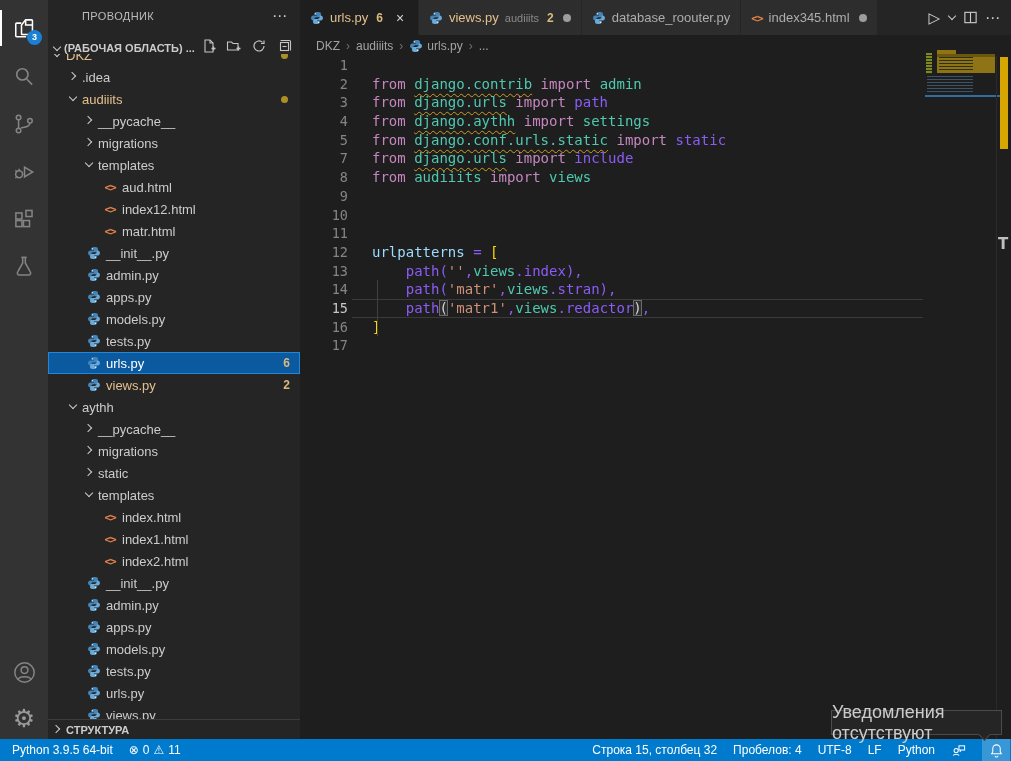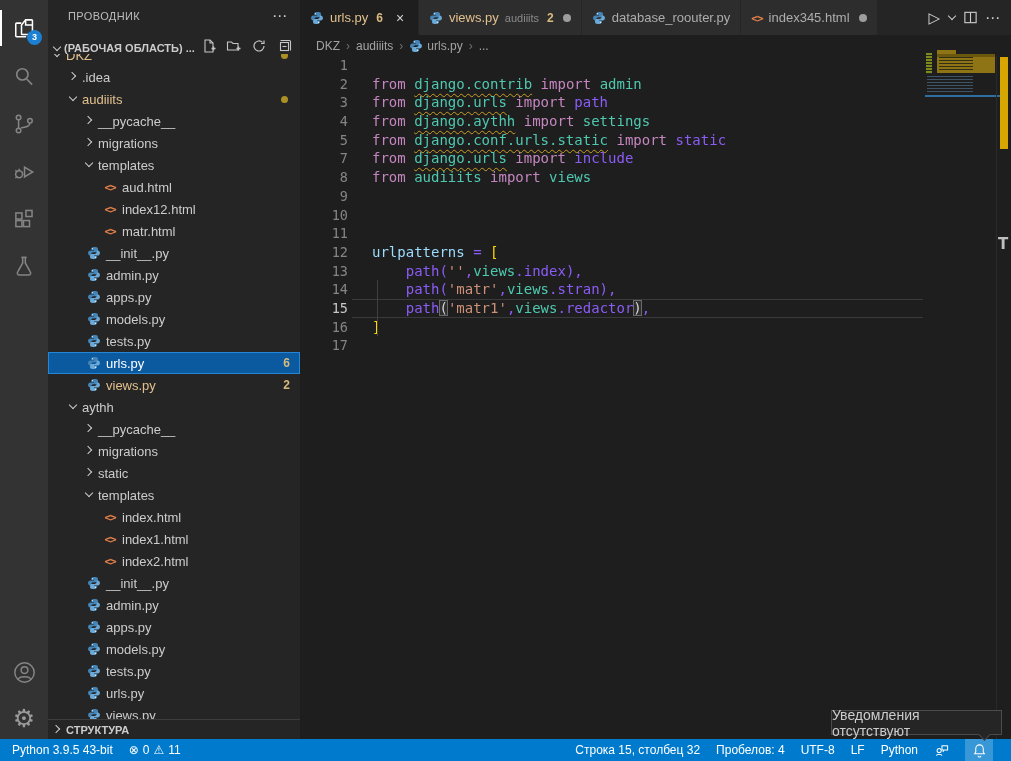--- a/index.html
+++ b/index.html
@@ -12,21 +12,21 @@
   .ab-item { position:absolute; left:0; width:48px; height:48px; display:flex; align-items:center; justify-content:center; cursor:pointer; }
   .ab-item svg { stroke:#858585; }
   .ab-item.active svg { stroke:#ffffff; }
   .ab-item.active::before { content:""; position:absolute; left:0; top:6px; bottom:6px; width:2px; background:#ffffff; }
   .ab-badge { position:absolute; right:6px; bottom:7px; min-width:15px; height:15px; border-radius:50%; background:#1b80d4;
     color:#fff; font-size:9px; line-height:15px; text-align:center; font-weight:bold; }
   .gear-glyph { font-size:25px; color:#9a9a9a; line-height:1; }
 
   
   #sidebar { position:absolute; left:48px; top:0; width:252px; height:739px; background:#252526; overflow:hidden; }
-  #sidebar-title-row { height:32px; display:flex; align-items:center; padding:0 12px 0 20px; }
+  #sidebar-title-row { height:32px; display:flex; align-items:center; padding:0 12px 0 34px; }
   #sidebar-title { font-size:11px; color:#bbbbbb; letter-spacing:.4px; flex:1; }
   .ellipsis-btn { color:#cccccc; font-size:15px; cursor:pointer; letter-spacing:1px; }
   #section-header { height:22px; display:flex; align-items:flex-end; padding:0 8px 0 2px; background:#252526; }
   #section-header .chev { margin:0 2px; }
   #section-title { font-size:11px; font-weight:bold; color:#cccccc; flex:1; white-space:nowrap; overflow:hidden; }
   .sh-icons { display:flex; gap:9px; align-items:center; }
   .sh-icons svg { stroke:#c5c5c5; cursor:pointer; }
 
   #tree { position:absolute; top:54px; left:0; right:0; bottom:20px; overflow:hidden; }
   .trow { height:22px; display:flex; align-items:center; font-size:13px; color:#cccccc; position:relative; cursor:pointer; white-space:nowrap; }
@@ -84,28 +84,28 @@
   #minimap { position:absolute; top:0; right:15px; width:71px; bottom:0; cursor:pointer; }
   .mm { position:absolute; }
   #scrollbar { position:absolute; top:0; right:0; width:15px; bottom:0; border-left:1px solid #2a2a2a; cursor:pointer; }
   #sb-warn { position:absolute; left:3px; top:1px; width:8px; height:92px; background:#d7a600; }
   #sb-t { position:absolute; left:1px; top:179px; color:#bfbfbf; font-weight:bold; font-size:15px; font-family:"DejaVu Sans",sans-serif; }
 
   
   #status-bar { position:absolute; left:0; top:739px; width:1011px; height:22px; background:#007acc; display:flex; align-items:center;
     color:#ffffff; font-size:12px; }
   .sb-left { display:flex; align-items:center; gap:16px; padding-left:12px; flex:1; }
-  .sb-right { display:flex; align-items:center; gap:16px; padding-right:18px; }
+  .sb-right { display:flex; align-items:center; gap:16px; padding-right:1px; }
   .sb-item { display:flex; align-items:center; gap:4px; cursor:pointer; white-space:nowrap; }
   .sb-ico { font-size:12px; }
   #bell-wrap { width:28px; height:22px; display:flex; align-items:center; justify-content:center; background:rgba(255,255,255,.22); cursor:pointer; }
 
   
   #notification { position:absolute; left:831px; top:710px; width:171px; height:25px; background:#252526; border:1px solid #4b4b4b;
-    color:#cccccc; font-size:14px; display:flex; align-items:center; justify-content:center; z-index:5; }
+    color:#cccccc; font-size:18px; display:flex; align-items:center; justify-content:center; z-index:5; }
   #notification::after { content:""; position:absolute; right:12px; bottom:-5px; width:8px; height:8px; background:#252526;
     border-right:1px solid #4b4b4b; border-bottom:1px solid #4b4b4b; transform:rotate(45deg); }
 </style>
 </head>
 <body>
 
 <div id="activity-bar">
   <div class="ab-item active" style="top:4px">
     <svg width="26" height="26" viewBox="0 0 24 24" fill="none" stroke-width="1.4">
       <path d="M13.5 4.5H19a.8.8 0 0 1 .8.8v12a.8.8 0 0 1-.8.8h-8.5a.8.8 0 0 1-.8-.8V9.2z"></path>
@@ -551,21 +551,21 @@
     </div>
     <div id="scrollbar">
       <div id="sb-warn"></div>
       <div id="sb-t">T</div>
     </div>
   </div>
 </div>
 
 <div id="status-bar">
   <div class="sb-left">
-    <span class="sb-item">Python 3.9.5 43-bit</span>
+    <span class="sb-item">Python 3.9.5 64-bit</span>
     <span class="sb-item">
       <span class="sb-ico">⊗</span>
       <span>0</span>
       <span class="sb-ico">⚠</span>
       <span>11</span>
     </span>
   </div>
   <div class="sb-right">
     <span class="sb-item">Строка 15, столбец 32</span>
     <span class="sb-item">Пробелов: 4</span>

